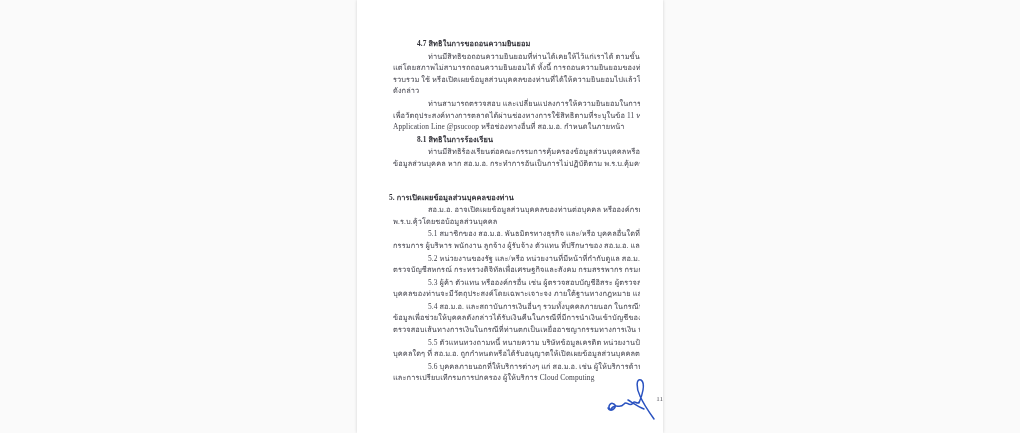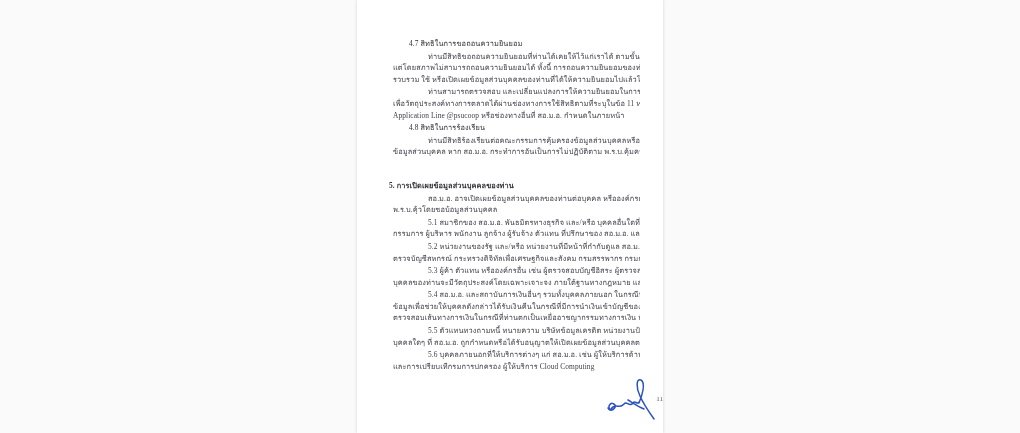--- a/index.html
+++ b/index.html
@@ -12,21 +12,21 @@
   }
   html,body{margin:0;padding:0;}
   body{width:1020px;height:433px;overflow:hidden;background:var(--canvas-bg);
        font-family:"Liberation Serif","DejaVu Serif",serif;}
   .canvas{position:relative;width:1020px;height:433px;background:var(--canvas-bg);overflow:hidden;}
   .sheet{position:absolute;left:357px;top:0;width:306px;height:433px;background:var(--page-bg);
          box-shadow:0 0 3px rgba(0,0,0,0.16);}
   .content{position:absolute;left:36px;top:37px;width:247px;
            font-size:7.4px;line-height:11.6px;color:var(--text-color);
            letter-spacing:0.1px;}
-  .heading2{font-weight:normal;color:var(--heading-color);margin-left:16px;margin-top:1px;
+  .heading2{font-weight:bold;color:var(--heading-color);margin-left:24px;margin-top:1px;
             white-space:nowrap;overflow:hidden;}
   .heading1{font-weight:bold;color:var(--heading-color);margin-top:22px;margin-left:-4px;
             white-space:nowrap;overflow:hidden;}
   .para{margin-top:1px;}
   .para .line{white-space:nowrap;overflow:hidden;height:11.6px;}
   .para .line.first{padding-left:35px;}
   .pagenum{position:absolute;left:0;right:0;top:395px;text-align:right;
            font-size:7px;color:var(--muted-color);}
   .signature{position:absolute;left:249px;top:377px;width:54px;height:46px;}
 </style>
@@ -34,27 +34,28 @@
 <body>
 
 <div class="canvas">
   <div class="sheet">
     <div class="content" id="doc-content">
         <div class="heading2">4.7 สิทธิในการขอถอนความยินยอม</div>
         <div class="para">
           <div class="line first">ท่านมีสิทธิขอถอนความยินยอมที่ท่านได้เคยให้ไว้แก่เราได้ ตามขั้นตอนและวิธีการที่ สอ.ม.อ. กำหนด เว้น</div>
           <div class="line">แต่โดยสภาพไม่สามารถถอนความยินยอมได้ ทั้งนี้ การถอนความยินยอมของท่านจะไม่ส่งผลกระทบต่อการเก็บ</div>
           <div class="line">รวบรวม ใช้ หรือเปิดเผยข้อมูลส่วนบุคคลของท่านที่ได้ให้ความยินยอมไปแล้วโดยชอบ ก่อนการถอนความยินยอม</div>
+          <div class="line">ดังกล่าว</div>
         </div>
         <div class="para">
           <div class="line first">ท่านสามารถตรวจสอบ และเปลี่ยนแปลงการให้ความยินยอมในการใช้หรือการเปิดเผยข้อมูลส่วนบุคคล</div>
           <div class="line">เพื่อวัตถุประสงค์ทางการตลาดได้ผ่านช่องทางการใช้สิทธิตามที่ระบุในข้อ 11 หรือผ่านช่องทาง PSUCOOP Mobile</div>
           <div class="line">Application Line @psucoop หรือช่องทางอื่นที่ สอ.ม.อ. กำหนดในภายหน้า</div>
         </div>
-        <div class="heading2">4.8 สิทธิในการร้องเรียน</div>
+        <div class="heading2">8.1 สิทธิในการร้องเรียน</div>
         <div class="para">
           <div class="line first">ท่านมีสิทธิร้องเรียนต่อคณะกรรมการคุ้มครองข้อมูลส่วนบุคคลหรือสำนักงานคณะกรรมการคุ้มครอง</div>
           <div class="line">ข้อมูลส่วนบุคคล หาก สอ.ม.อ. กระทำการอันเป็นการไม่ปฏิบัติตาม พ.ร.บ.คุ้มครองข้อมูลส่วนบุคคล</div>
         </div>
         <div class="heading1">5. การเปิดเผยข้อมูลส่วนบุคคลของท่าน</div>
         <div class="para">
           <div class="line first">สอ.ม.อ. อาจเปิดเผยข้อมูลส่วนบุคคลของท่านต่อบุคคล หรือองค์กรดังต่อไปนี้ ภายใต้หลักเกณฑ์ของ</div>
           <div class="line">พ.ร.บ.คุ้วโดยชอบ้อมูลส่วนบุคคล</div>
         </div>
         <div class="para">

